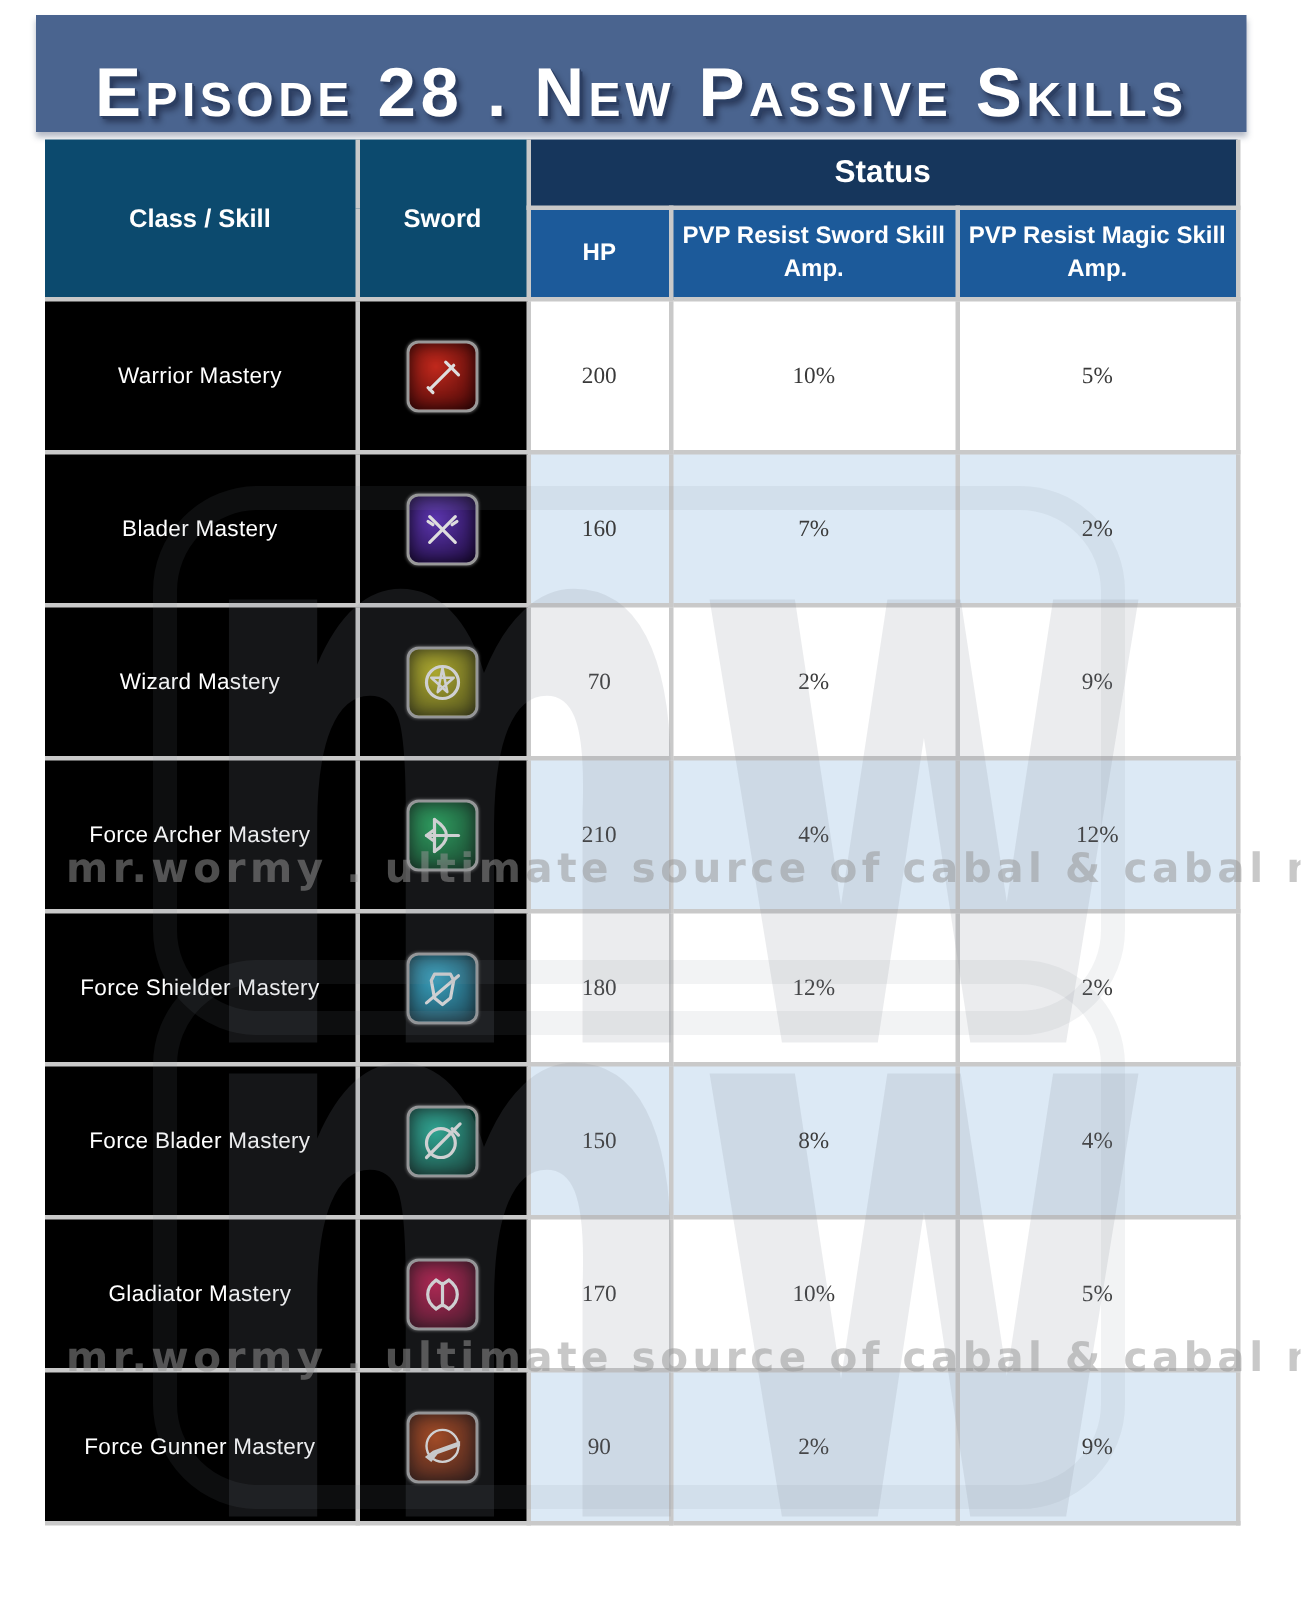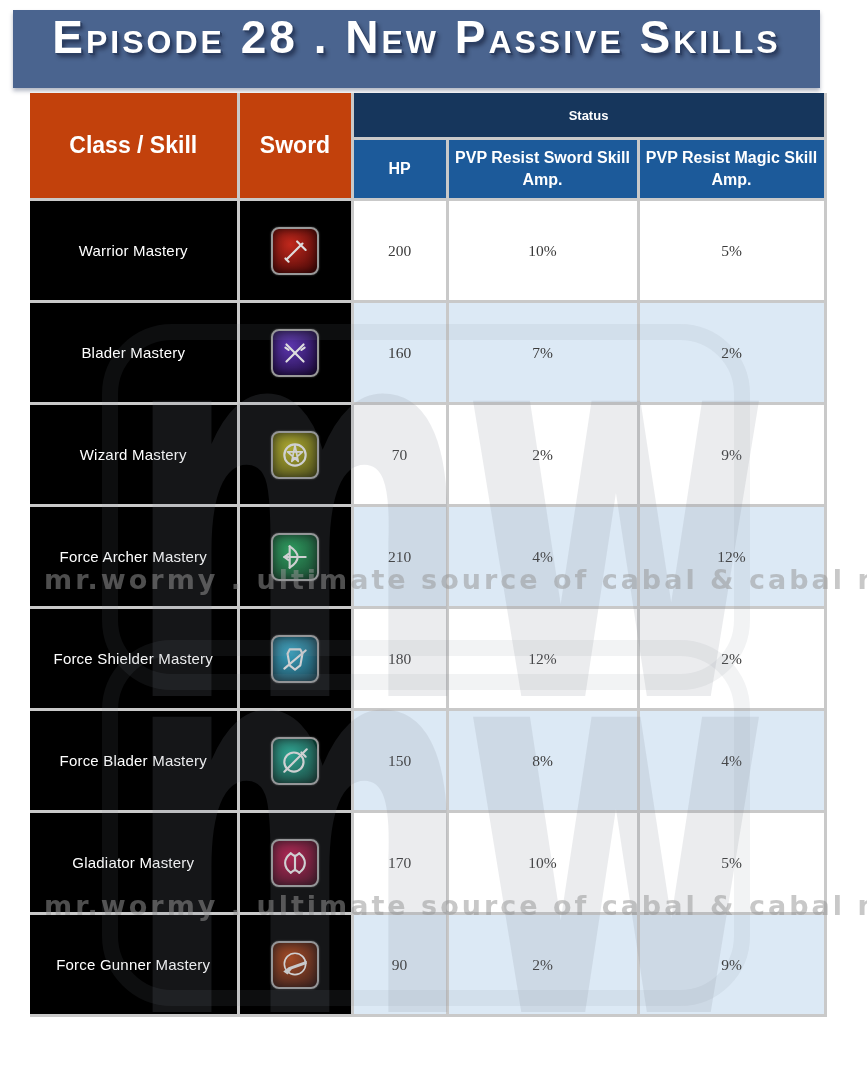--- a/index.html
+++ b/index.html
@@ -2,41 +2,41 @@
 <html><head>
 <meta charset="utf-8">
 <style>
   html,body{margin:0;padding:0;}
   body{
     width:867px;height:1077px;position:relative;background:#ffffff;
     font-family:"Liberation Sans",sans-serif;overflow:hidden;
   }
   
   .banner{
-    position:absolute;left:13px;top:10px;width:807px;height:78px;
-    background:#4a648f;display:flex;align-items:flex-start;justify-content:center;
+    position:absolute;left:24px;top:10px;width:807px;height:78px;
+    background:#4a648f;display:flex;align-items:flex-end;justify-content:center;
     box-shadow:0 3px 4px rgba(40,55,90,.35);
   }
   .banner-title{
     font-variant:small-caps;font-weight:bold;font-size:46px;color:#ffffff;
     letter-spacing:3px;white-space:nowrap;
     text-shadow:1px 1px 0 #2c3f63,2px 2px 0 #2c3f63,3px 4px 4px rgba(0,0,20,.45);
   }
   
   table.skills{
     position:absolute;left:30px;top:93px;width:795px;
     border-collapse:collapse;table-layout:fixed;
   }
   table.skills th,table.skills td{
     border:3px solid #c9c9c9;text-align:center;vertical-align:middle;padding:0;
   }
   table.skills tr>*:first-child{border-left:none;}
   table.skills thead tr:first-child>*{border-top:none;}
-  th.hd-class,th.hd-icon{background:#c2410c;color:#fff;font-size:23px;font-weight:bold;}
-  th.hd-status{background:#16365c;color:#fff;font-size:13px;font-weight:bold;height:44px;}
+  th.hd-class,th.hd-icon{background:#0c4a6e;color:#fff;font-size:17px;font-weight:bold;}
+  th.hd-status{background:#16365c;color:#fff;font-size:21px;font-weight:bold;height:44px;}
   th.hd-sub{background:#1c5a9a;color:#fff;font-size:16px;font-weight:bold;height:58px;line-height:1.35;}
   tr.body-row{height:102px;}
   td.cell-label{background:#000;color:#fff;font-size:15px;font-weight:normal;letter-spacing:.2px;}
   td.cell-icon{background:#000;}
   tr.row-even td.cell-data{background:#ffffff;}
   tr.row-odd  td.cell-data{background:#dce9f5;}
   td.cell-data{color:#3a3a3a;font-size:15.5px;font-family:Liberation Serif, serif;}
   
   .tile{
     width:48px;height:48px;margin:0 auto;border-radius:8px;

